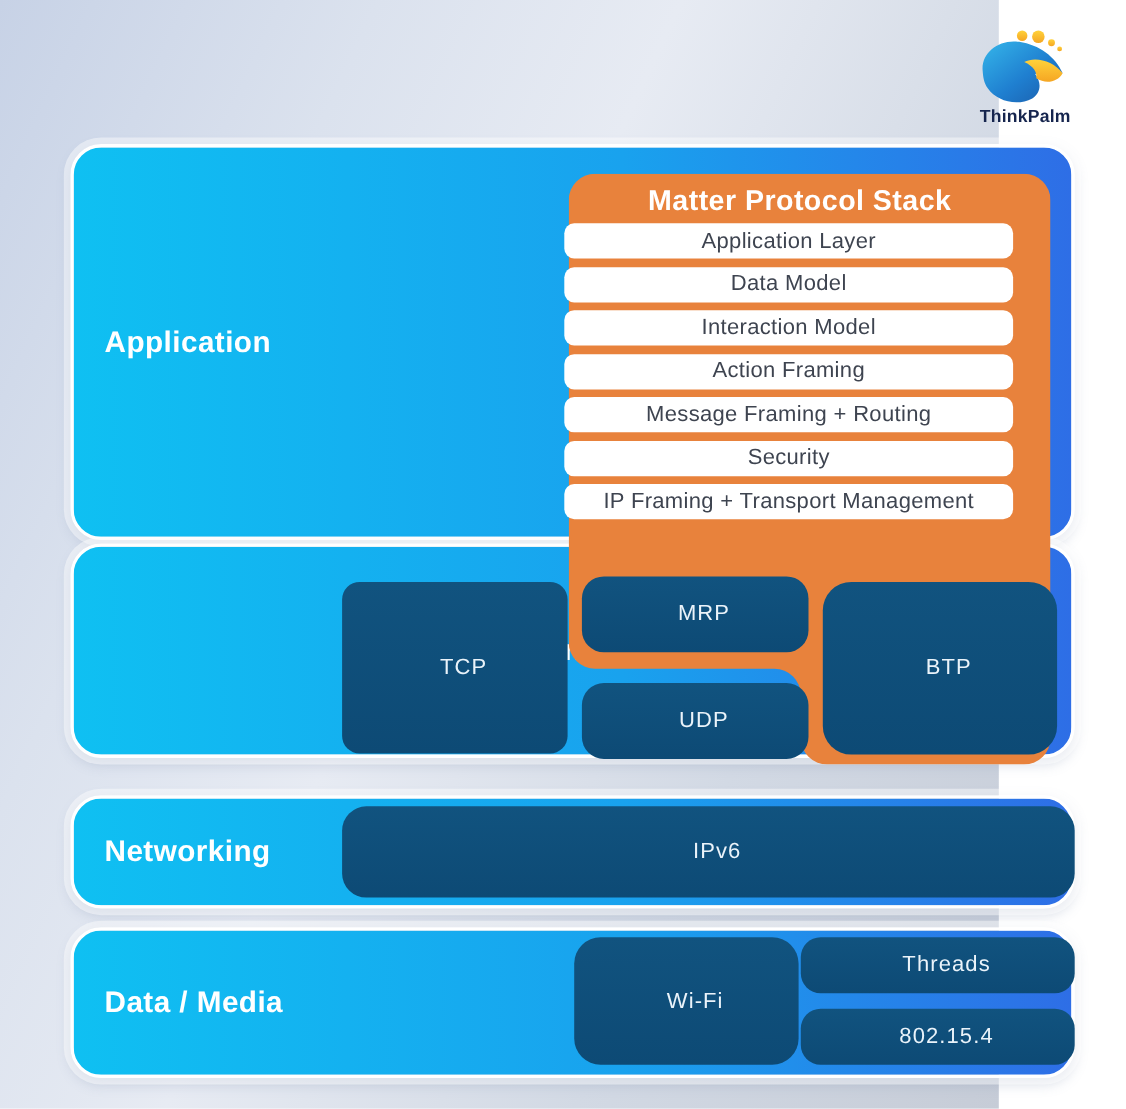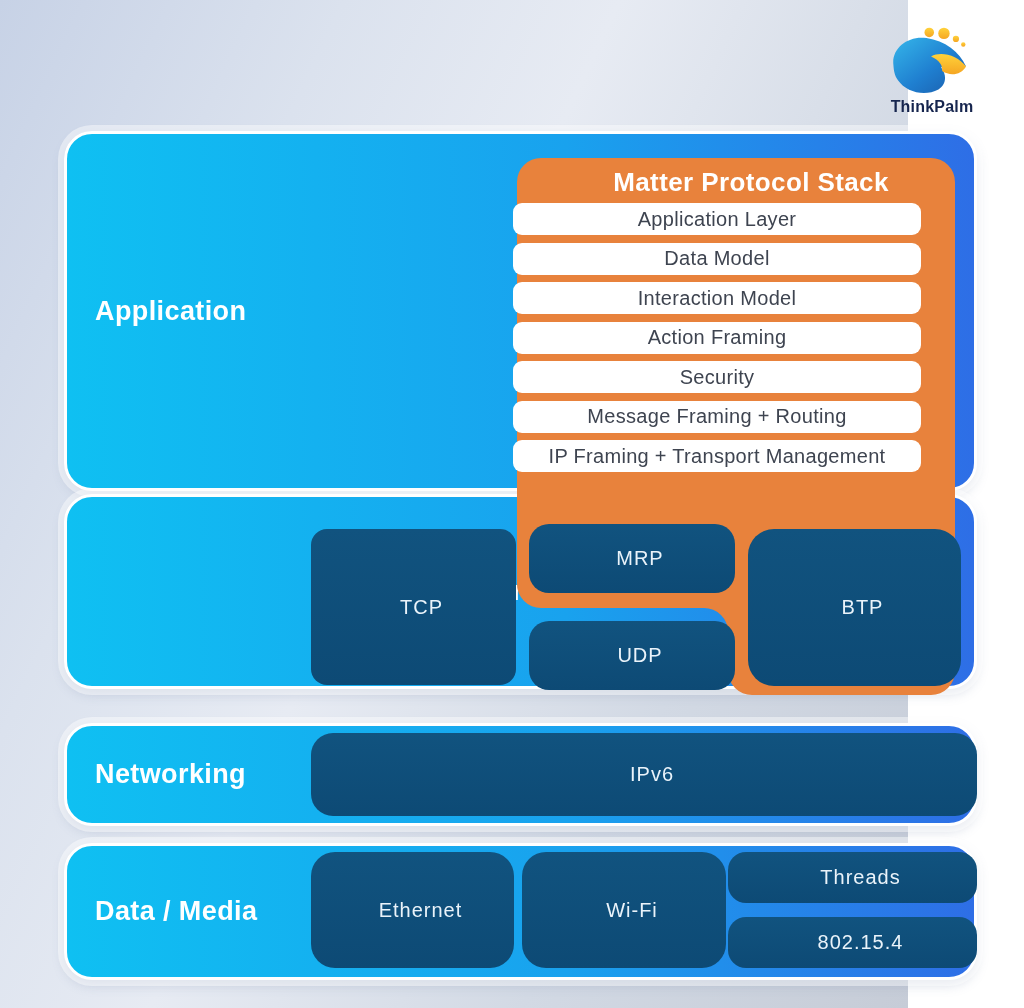--- a/index.html
+++ b/index.html
@@ -42,21 +42,21 @@
   .udp{left:529px;top:621px;width:190px;height:69px;border-radius:20px;z-index:4;}
   .btp{left:748px;top:529px;width:197px;height:157px;border-radius:26px;z-index:4;}
   .ipv6{left:311px;top:733px;width:650px;height:83px;border-radius:22px;}
   .ethernet{left:311px;top:852px;width:187px;height:116px;border-radius:24px;}
   .wifi{left:522px;top:852px;width:188px;height:116px;border-radius:24px;}
   .threads{left:728px;top:852px;width:233px;height:51px;border-radius:18px;}
   .ieee{left:728px;top:917px;width:233px;height:51px;border-radius:18px;}
   
   .matter-shape{position:absolute;left:517px;top:158px;width:438px;height:537px;z-index:3;}
   .matter-title{
-    position:absolute;left:532px;top:160px;width:438px;height:44px;z-index:5;
+    position:absolute;left:508px;top:160px;width:438px;height:44px;z-index:5;
     display:flex;align-items:center;justify-content:center;
     color:#ffffff;font-size:26px;font-weight:bold;letter-spacing:.4px;
   }
   .stack-rows{
     position:absolute;left:513px;top:203px;width:408px;z-index:5;
     display:flex;flex-direction:column;gap:7.5px;
   }
   .stack-row{
     height:32px;background:#ffffff;border-radius:9px;
     display:flex;align-items:center;justify-content:center;
@@ -115,28 +115,27 @@
              H 24 A 24 24 0 0 1 0 426 V 24 A 24 24 0 0 1 24 0 Z" fill="#E8823C"></path>
   </svg>
 
   <div class="matter-title">Matter Protocol Stack</div>
 
   <div class="stack-rows">
     <div class="stack-row">Application Layer</div>
     <div class="stack-row">Data Model</div>
     <div class="stack-row">Interaction Model</div>
     <div class="stack-row">Action Framing</div>
+    <div class="stack-row">Message Framing + Routing</div>
     <div class="stack-row">Security</div>
-    <div class="stack-row">Message Framing + Routing</div>
     <div class="stack-row">IP Framing + Transport Management</div>
   </div>
 
   <div class="navy tcp">TCP</div>
   <div class="navy mrp">MRP</div>
   <div class="navy udp">UDP</div>
   <div class="navy btp">BTP</div>
   <div class="navy ipv6">IPv6</div>
-  <div class="navy ethernet">Ethernet</div>
   <div class="navy wifi">Wi-Fi</div>
   <div class="navy threads">Threads</div>
   <div class="navy ieee">802.15.4</div>
 
 </div>
 
 </body></html>

